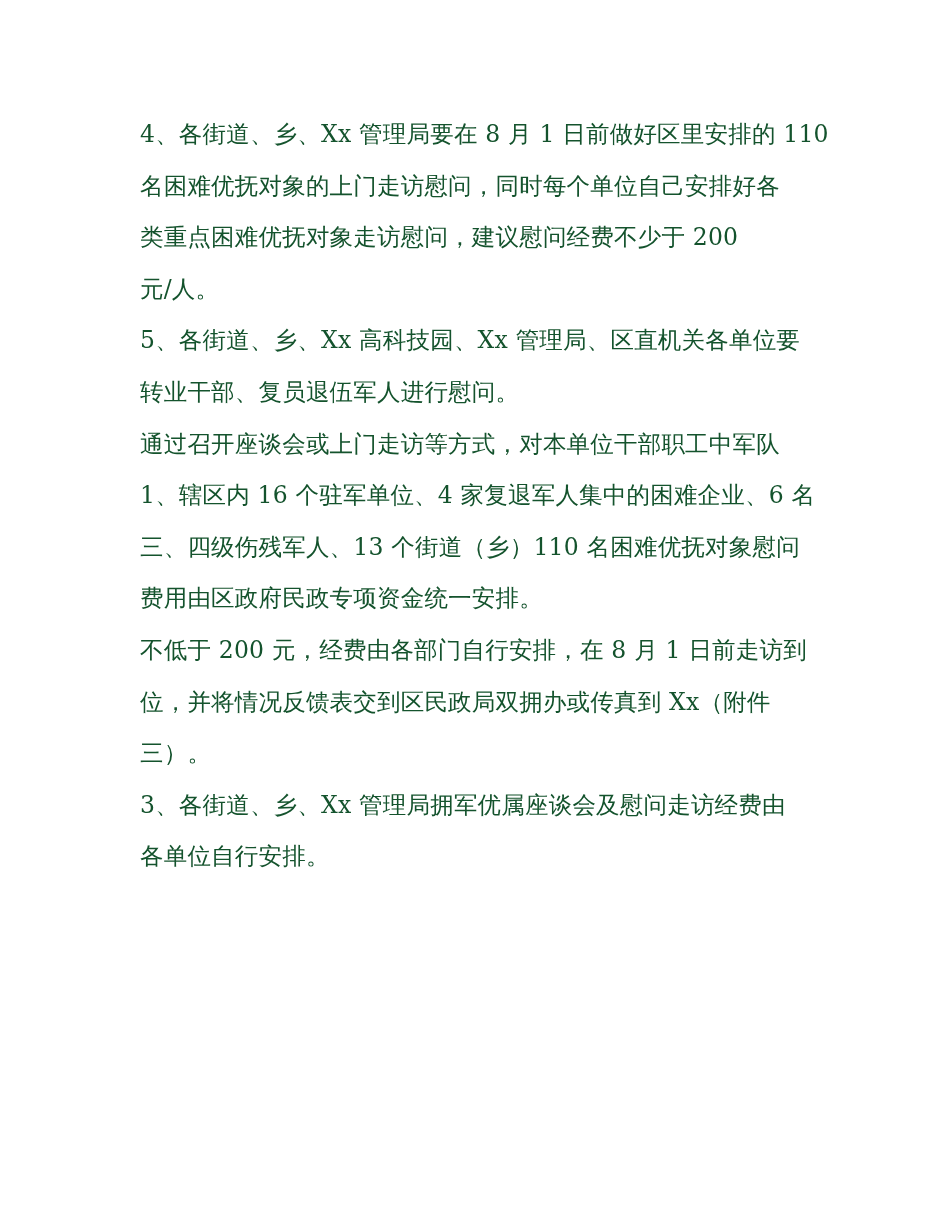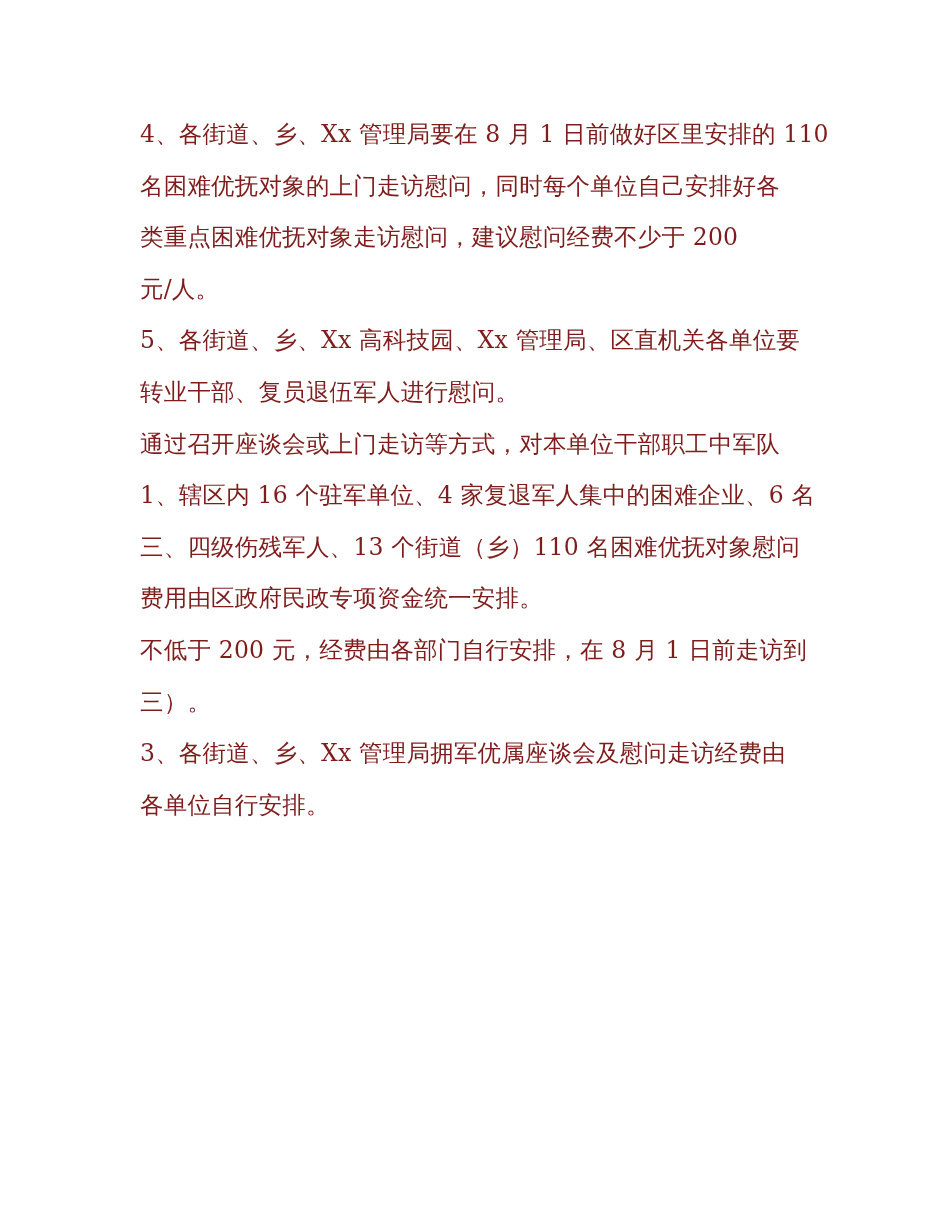--- a/index.html
+++ b/index.html
@@ -26,21 +26,21 @@
       left: 140px;
       top: 109px;
       width: 680px;
     }
     .line {
       display: block;
       height: 51.6px;
       line-height: 51.6px;
       font-family: "DejaVu Serif", "Liberation Serif", serif;
       font-size: 23.5px;
-      color: #7f1d1d;
+      color: #14532d;
       white-space: nowrap;
       letter-spacing: 0.2px;
     }
   </style>
 </head>
 <body>
 
 <div class="page">
   <div class="content">
 
@@ -59,20 +59,21 @@
 
 
     <div>
       <span class="line">1、辖区内 16 个驻军单位、4 家复退军人集中的困难企业、6 名</span>
       <span class="line">三、四级伤残军人、13 个街道（乡）110 名困难优抚对象慰问</span>
       <span class="line">费用由区政府民政专项资金统一安排。</span>
     </div>
 
     <div>
       <span class="line">不低于 200 元，经费由各部门自行安排，在 8 月 1 日前走访到</span>
+      <span class="line">位，并将情况反馈表交到区民政局双拥办或传真到 Xx（附件</span>
       <span class="line">三）。</span>
     </div>
 
     <div>
       <span class="line">3、各街道、乡、Xx 管理局拥军优属座谈会及慰问走访经费由</span>
       <span class="line">各单位自行安排。</span>
     </div>
 
 
   </div>

